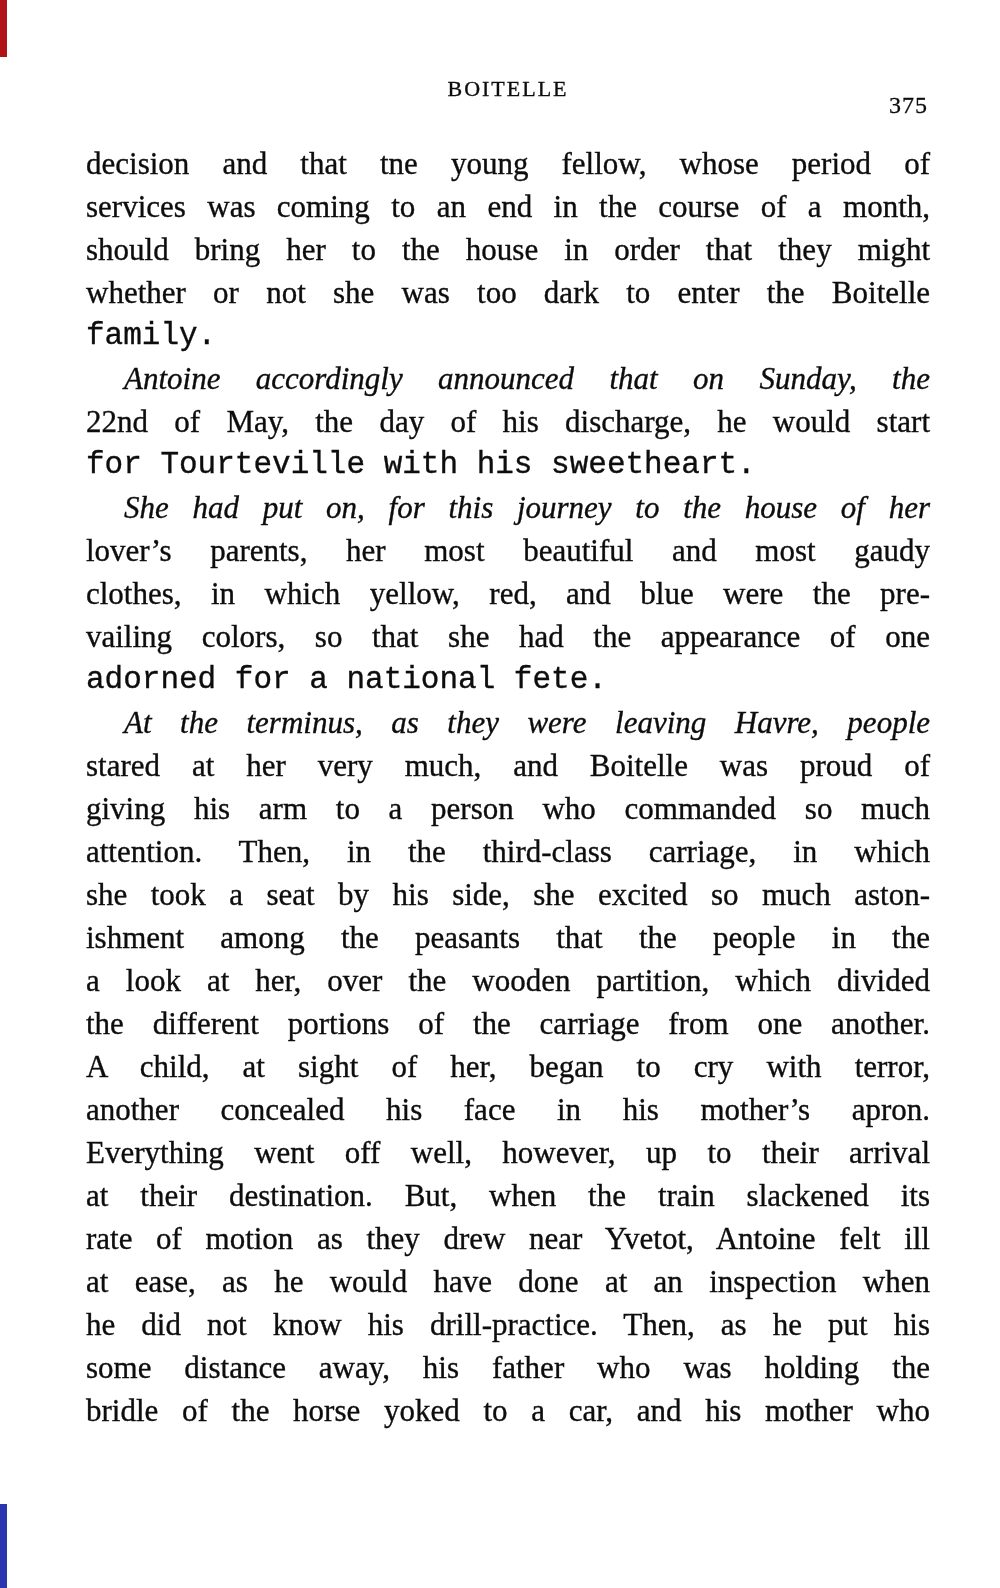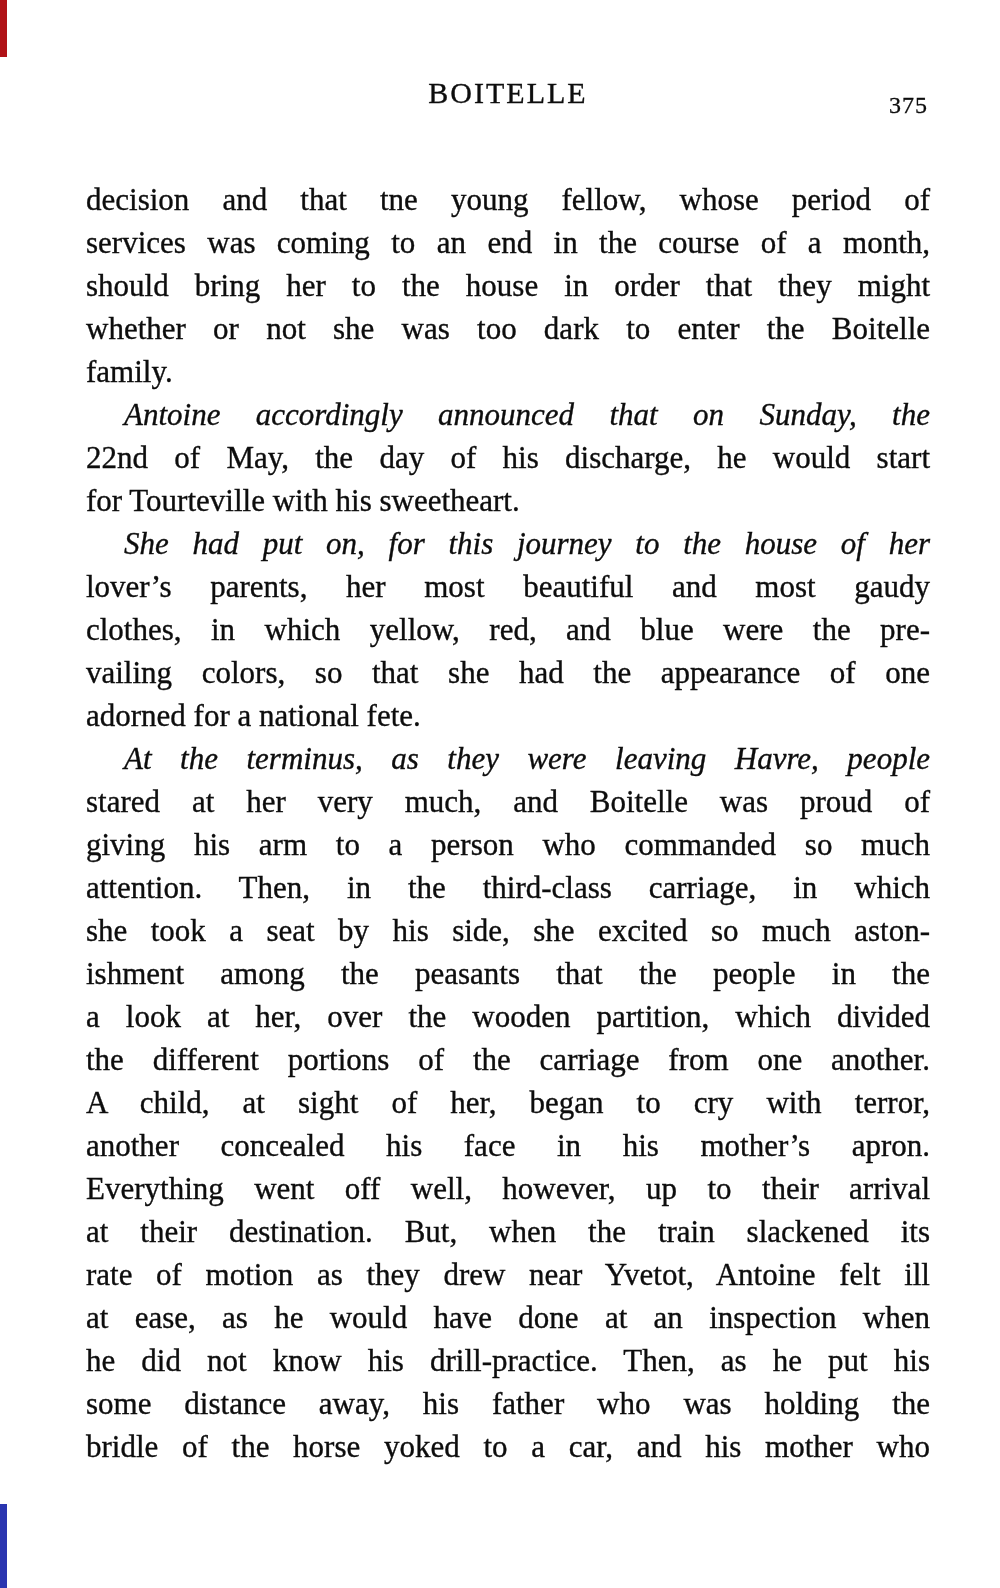--- a/index.html
+++ b/index.html
@@ -26,51 +26,51 @@
   .edge-mark.bottom { bottom: 0; height: 84px; }
   .running-head {
     position: absolute;
     left: 86px;
     top: 76px;
     width: 844px;
     height: 38px;
     text-align: center;
   }
   .running-title {
-    font-size: 30px;
+    font-size: 22px;
     letter-spacing: 2px;
     -webkit-text-stroke: 0.35px currentColor;
   }
   .page-number {
     position: absolute;
     right: 2px;
     top: 16px;
     font-size: 24px;
     letter-spacing: 1px;
     -webkit-text-stroke: 0.3px currentColor;
   }
   .page-body {
     position: absolute;
     left: 86px;
     top: 142px;
     width: 844px;
-    margin-top: 36px;
   }
   .line {
     height: 43px;
     line-height: 43px;
     font-size: 31px;
     text-align: justify;
     text-align-last: justify;
     -webkit-text-stroke: 0.35px currentColor;
     white-space: nowrap;
   }
   .line.endpara {
     text-align: left;
     text-align-last: left;
+    font-family: Liberation Mono, monospace;
   }
   .line.indent {
     padding-left: 38px;
     font-style: italic;
   }
 </style>
 </head>
 <body style="color: rgb(13, 13, 13); background: rgb(255, 255, 255);">
 
 <div class="scan-page">

